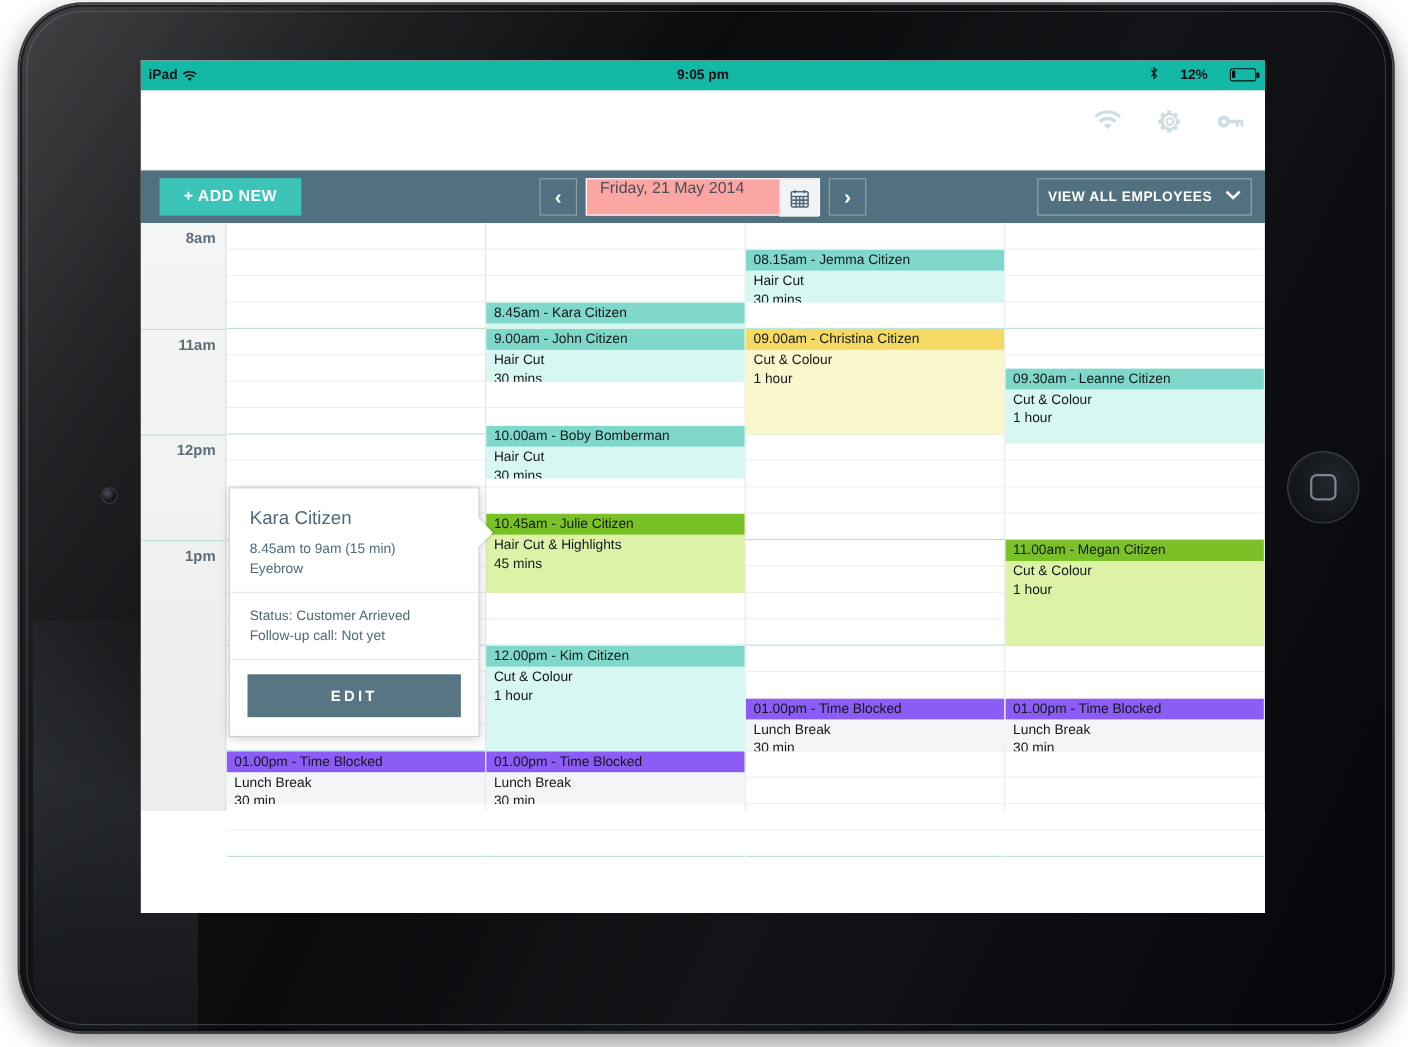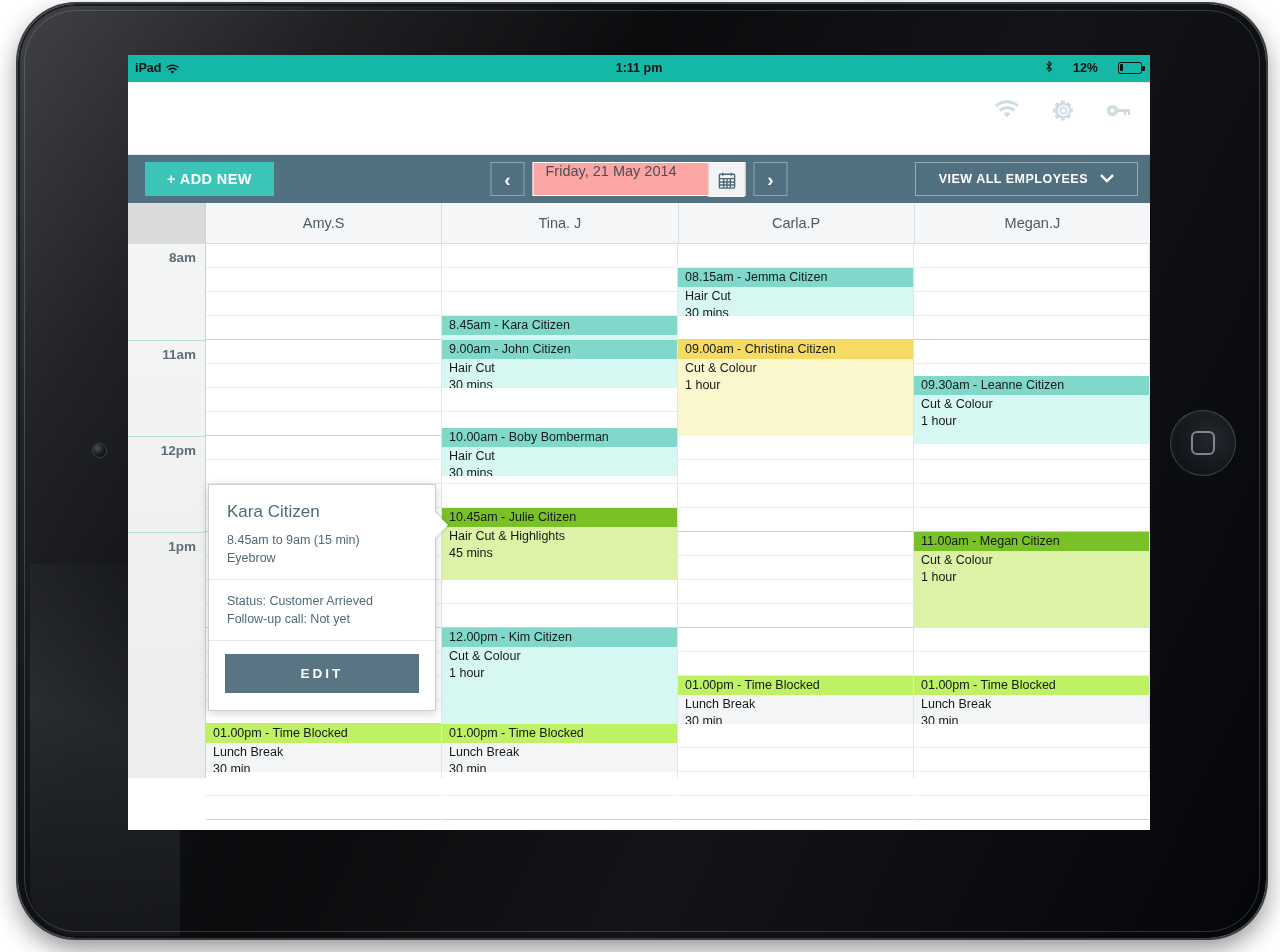--- a/index.html
+++ b/index.html
@@ -135,21 +135,21 @@
   }
   #calendar-icon-btn {
     width: 36px; height: 34px; background: #f1f3f4;
     border-left: 1px solid #dfe3e5;
     display: flex; align-items: center; justify-content: center; cursor: pointer;
   }
   #view-employees-btn {
     position: absolute; right: 12px;
     border: 1px solid #95abb6; background: transparent;
     color: #ffffff; font-size: 12.5px; font-weight: bold; letter-spacing: .5px;
-    padding: 9px 23px; cursor: pointer;
+    padding: 9px 9px; cursor: pointer;
     display: flex; align-items: center; gap: 12px;
   }
   .chev-down { font-size: 11px; }
 
   
   #cal {
     position: relative;
     width: 100%;
     height: 575px;
     background: #ffffff;
@@ -209,21 +209,21 @@
   .appt-body {
     padding: 1px 5px 3px 7px;
     font-size: 12.5px; color: #15181a; line-height: 17px;
   }
   .appt.teal   .appt-title { background: #7fd8c9; }
   .appt.teal   { background: #d7f7f3; }
   .appt.yellow .appt-title { background: #f5da63; }
   .appt.yellow { background: #faf7cd; }
   .appt.green  .appt-title { background: #79c127; }
   .appt.green  { background: #dbf2a7; }
-  .appt.grey   .appt-title { background: #bef264; }
+  .appt.grey   .appt-title { background: #8b5cf6; }
   .appt.grey   { background: #f4f5f6; }
   .appt.bar-only .appt-title { border-bottom: none; }
 
   
   #popup {
     position: absolute;
     left: 80px; top: 240px;
     width: 228px;
     background: #ffffff;
     border: 1px solid #c9cfd3;
@@ -277,21 +277,21 @@
     <div id="sb-left">
       <span>iPad</span>
       <span class="wifi-glyph">
         <svg viewBox="0 0 16 13" width="13" height="11" fill="#111">
           <path d="M8 11.6l2.2-2.6a3.3 3.3 0 0 0-4.4 0L8 11.6z"></path>
           <path d="M8 6.1c1.6 0 3.1.6 4.2 1.6l1.3-1.5A8.2 8.2 0 0 0 8 4.1c-2.1 0-4 .8-5.5 2.1l1.3 1.5A6.2 6.2 0 0 1 8 6.1z"></path>
           <path d="M8 2.1c2.6 0 5 1 6.9 2.6l1.1-1.3A12.2 12.2 0 0 0 8 .2C4.9.2 2.1 1.4 0 3.4l1.1 1.3A10.2 10.2 0 0 1 8 2.1z"></path>
         </svg>
       </span>
     </div>
-    <div id="sb-center">1:11 pm</div>
+    <div id="sb-center">9:05 pm</div>
     <div id="sb-right">
       <span class="bt-glyph">
         <svg viewBox="0 0 10 16" width="8" height="13" fill="none" stroke="#111" stroke-width="1.3">
           <path d="M2 4.3L8 11.5 5 14V2l3 2.5L2 11.7"></path>
         </svg>
       </span>
       <span id="battery-pct">12%</span>
       <span id="battery-shell">
         <span id="battery-fill"></span>
       </span>
@@ -354,27 +354,20 @@
       <span>VIEW ALL EMPLOYEES</span>
       <span class="chev-down">
         <svg viewBox="0 0 14 9" width="14" height="9" fill="none" stroke="#ffffff" stroke-width="2.4">
           <path d="M1 1.2L7 7 13 1.2"></path>
         </svg>
       </span>
     </button>
   </div>
 
   <div id="cal">
-    <div id="cal-head">
-      <div id="gutter-head"></div>
-      <div class="emp-head">Amy.S</div>
-      <div class="emp-head">Tina. J</div>
-      <div class="emp-head">Carla.P</div>
-      <div class="emp-head">Megan.J</div>
-    </div>
 
     <div id="cal-body">
       <div id="gutter">
           <div class="gutter-hour">
             <div class="gutter-label">8am</div>
           </div>
           <div class="gutter-hour">
             <div class="gutter-label">11am</div>
           </div>
           <div class="gutter-hour">

